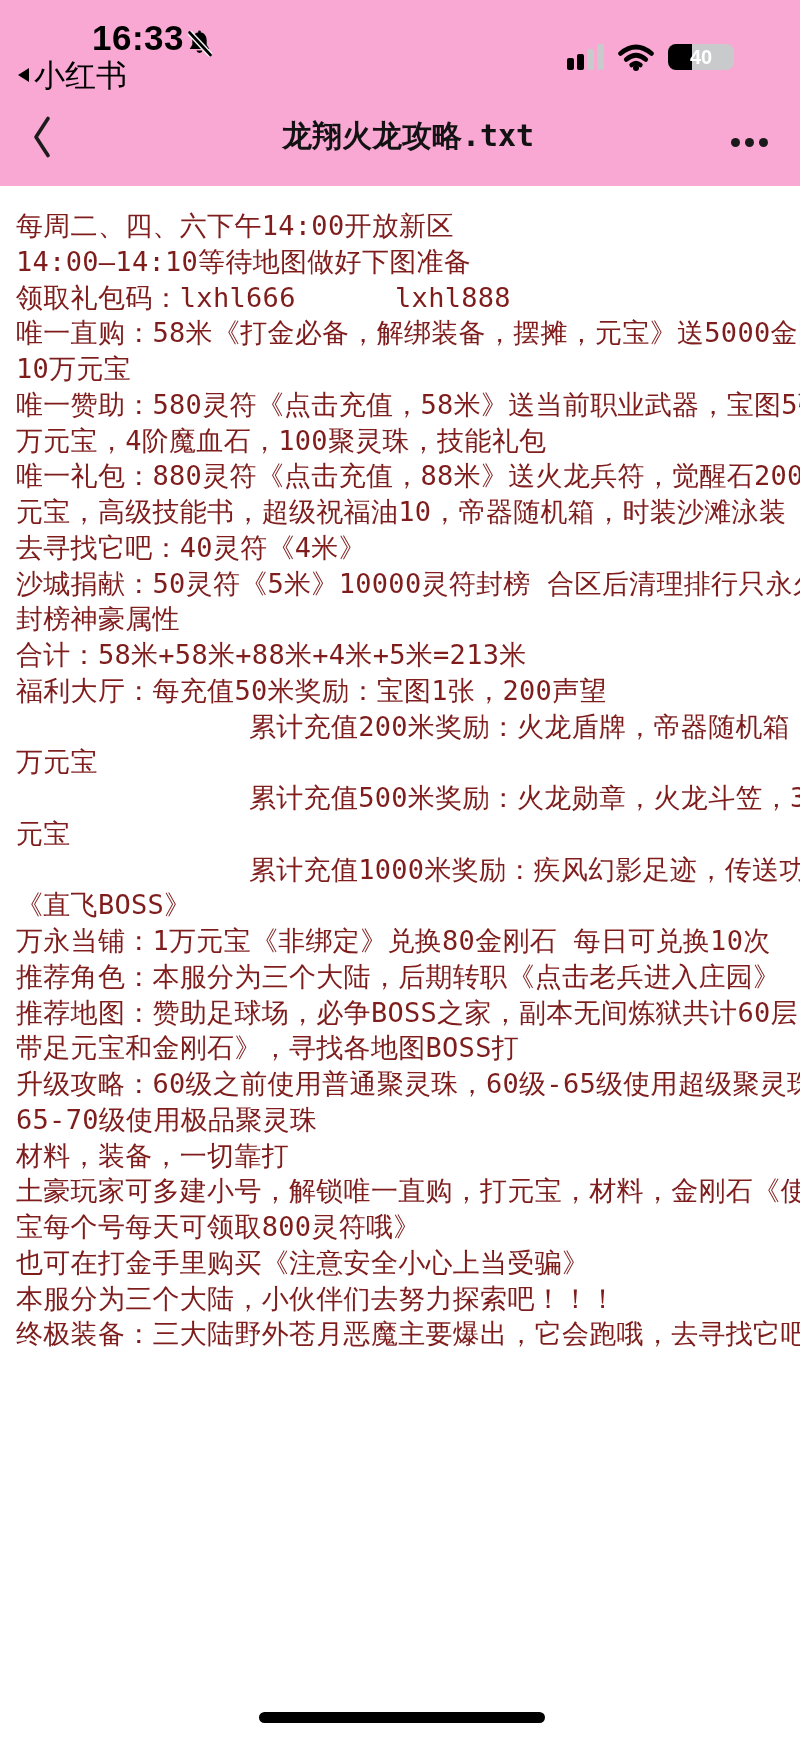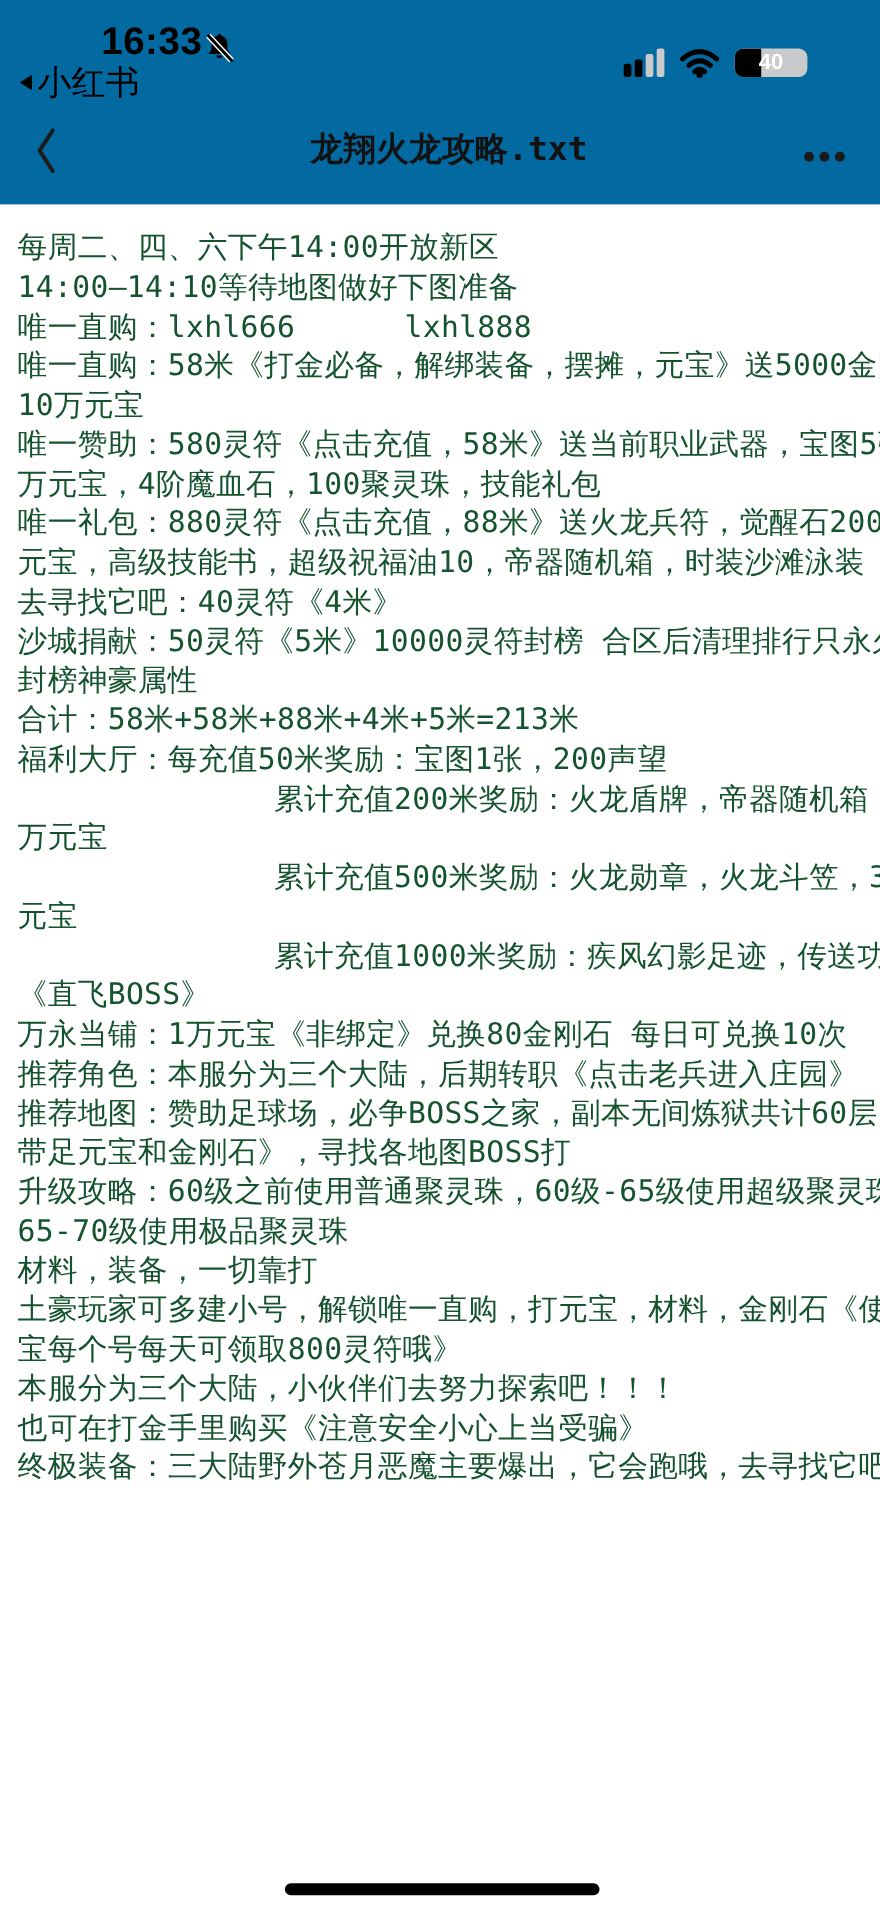--- a/index.html
+++ b/index.html
@@ -3,21 +3,21 @@
 <meta charset="utf-8">
 <style>
   html,body{margin:0;padding:0;}
   body{
     width:800px;height:1738px;position:relative;overflow:hidden;
     background:#ffffff;
     font-family:"DejaVu Sans Mono","DejaVu Sans",sans-serif;
   }
   .screen{position:absolute;inset:0;}
   
-  .header{position:absolute;top:0;left:0;width:800px;height:186px;background:#0369a1;}
+  .header{position:absolute;top:0;left:0;width:800px;height:186px;background:#f9a8d4;}
   .time{
     position:absolute;left:92px;top:20px;
     font-family:"Liberation Sans",sans-serif;font-weight:700;font-size:35px;color:#000;
     letter-spacing:0.5px;line-height:35px;
   }
   .bell{position:absolute;left:185px;top:29px;width:29px;height:29px;}
   .app-row{
     position:absolute;left:18px;top:62px;display:flex;align-items:center;gap:5px;
     font-family:"DejaVu Sans",sans-serif;font-size:31px;color:#000;line-height:26px;cursor:pointer;
   }
@@ -44,21 +44,21 @@
     font-size:30px;font-weight:700;color:#121212;line-height:46px;white-space:nowrap;
   }
   .more-button{position:absolute;left:722px;top:125px;width:54px;height:34px;display:flex;align-items:center;justify-content:center;gap:5px;cursor:pointer;}
   .more-button .dot{width:9px;height:9px;border-radius:50%;background:#1a1a1a;}
   
   .content{
     position:absolute;top:186px;left:0;width:800px;height:1460px;background:#ffffff;
     padding:22px 0 0 16px;box-sizing:border-box;overflow:hidden;
   }
   .line{
-    white-space:pre;height:35.75px;line-height:35.75px;font-size:27px;color:#14532d;
+    white-space:pre;height:35.75px;line-height:35.75px;font-size:27px;color:#7f1d1d;
     letter-spacing:0.3px;
   }
   .line.indent{padding-left:233px;}
   
   .home-indicator{
     position:absolute;left:259px;top:1712px;width:286px;height:11px;border-radius:6px;background:#000;
   }
 </style>
 </head>
 <body>
@@ -113,21 +113,21 @@
     <div class="more-button">
       <span class="dot"></span>
       <span class="dot"></span>
       <span class="dot"></span>
     </div>
   </div>
 
   <div class="content">
       <div class="line">每周二、四、六下午14:00开放新区</div>
       <div class="line">14:00—14:10等待地图做好下图准备</div>
-      <div class="line">唯一直购：lxhl666      lxhl888</div>
+      <div class="line">领取礼包码：lxhl666      lxhl888</div>
       <div class="line">唯一直购：58米《打金必备，解绑装备，摆摊，元宝》送5000金刚石，</div>
       <div class="line">10万元宝</div>
       <div class="line">唯一赞助：580灵符《点击充值，58米》送当前职业武器，宝图5张，3</div>
       <div class="line">万元宝，4阶魔血石，100聚灵珠，技能礼包</div>
       <div class="line">唯一礼包：880灵符《点击充值，88米》送火龙兵符，觉醒石200，5万</div>
       <div class="line">元宝，高级技能书，超级祝福油10，帝器随机箱，时装沙滩泳装</div>
       <div class="line">去寻找它吧：40灵符《4米》</div>
       <div class="line">沙城捐献：50灵符《5米》10000灵符封榜 合区后清理排行只永久保留</div>
       <div class="line">封榜神豪属性</div>
       <div class="line">合计：58米+58米+88米+4米+5米=213米</div>
@@ -140,19 +140,19 @@
       <div class="line">《直飞BOSS》</div>
       <div class="line">万永当铺：1万元宝《非绑定》兑换80金刚石 每日可兑换10次</div>
       <div class="line">推荐角色：本服分为三个大陆，后期转职《点击老兵进入庄园》</div>
       <div class="line">推荐地图：赞助足球场，必争BOSS之家，副本无间炼狱共计60层《注意</div>
       <div class="line">带足元宝和金刚石》，寻找各地图BOSS打</div>
       <div class="line">升级攻略：60级之前使用普通聚灵珠，60级-65级使用超级聚灵珠，</div>
       <div class="line">65-70级使用极品聚灵珠</div>
       <div class="line">材料，装备，一切靠打</div>
       <div class="line">土豪玩家可多建小号，解锁唯一直购，打元宝，材料，金刚石《使用元</div>
       <div class="line">宝每个号每天可领取800灵符哦》</div>
+      <div class="line">也可在打金手里购买《注意安全小心上当受骗》</div>
       <div class="line">本服分为三个大陆，小伙伴们去努力探索吧！！！</div>
-      <div class="line">也可在打金手里购买《注意安全小心上当受骗》</div>
       <div class="line">终极装备：三大陆野外苍月恶魔主要爆出，它会跑哦，去寻找它吧。</div>
     </div>
 
   <div class="home-indicator"></div>
 </div>
 
 </body></html>

